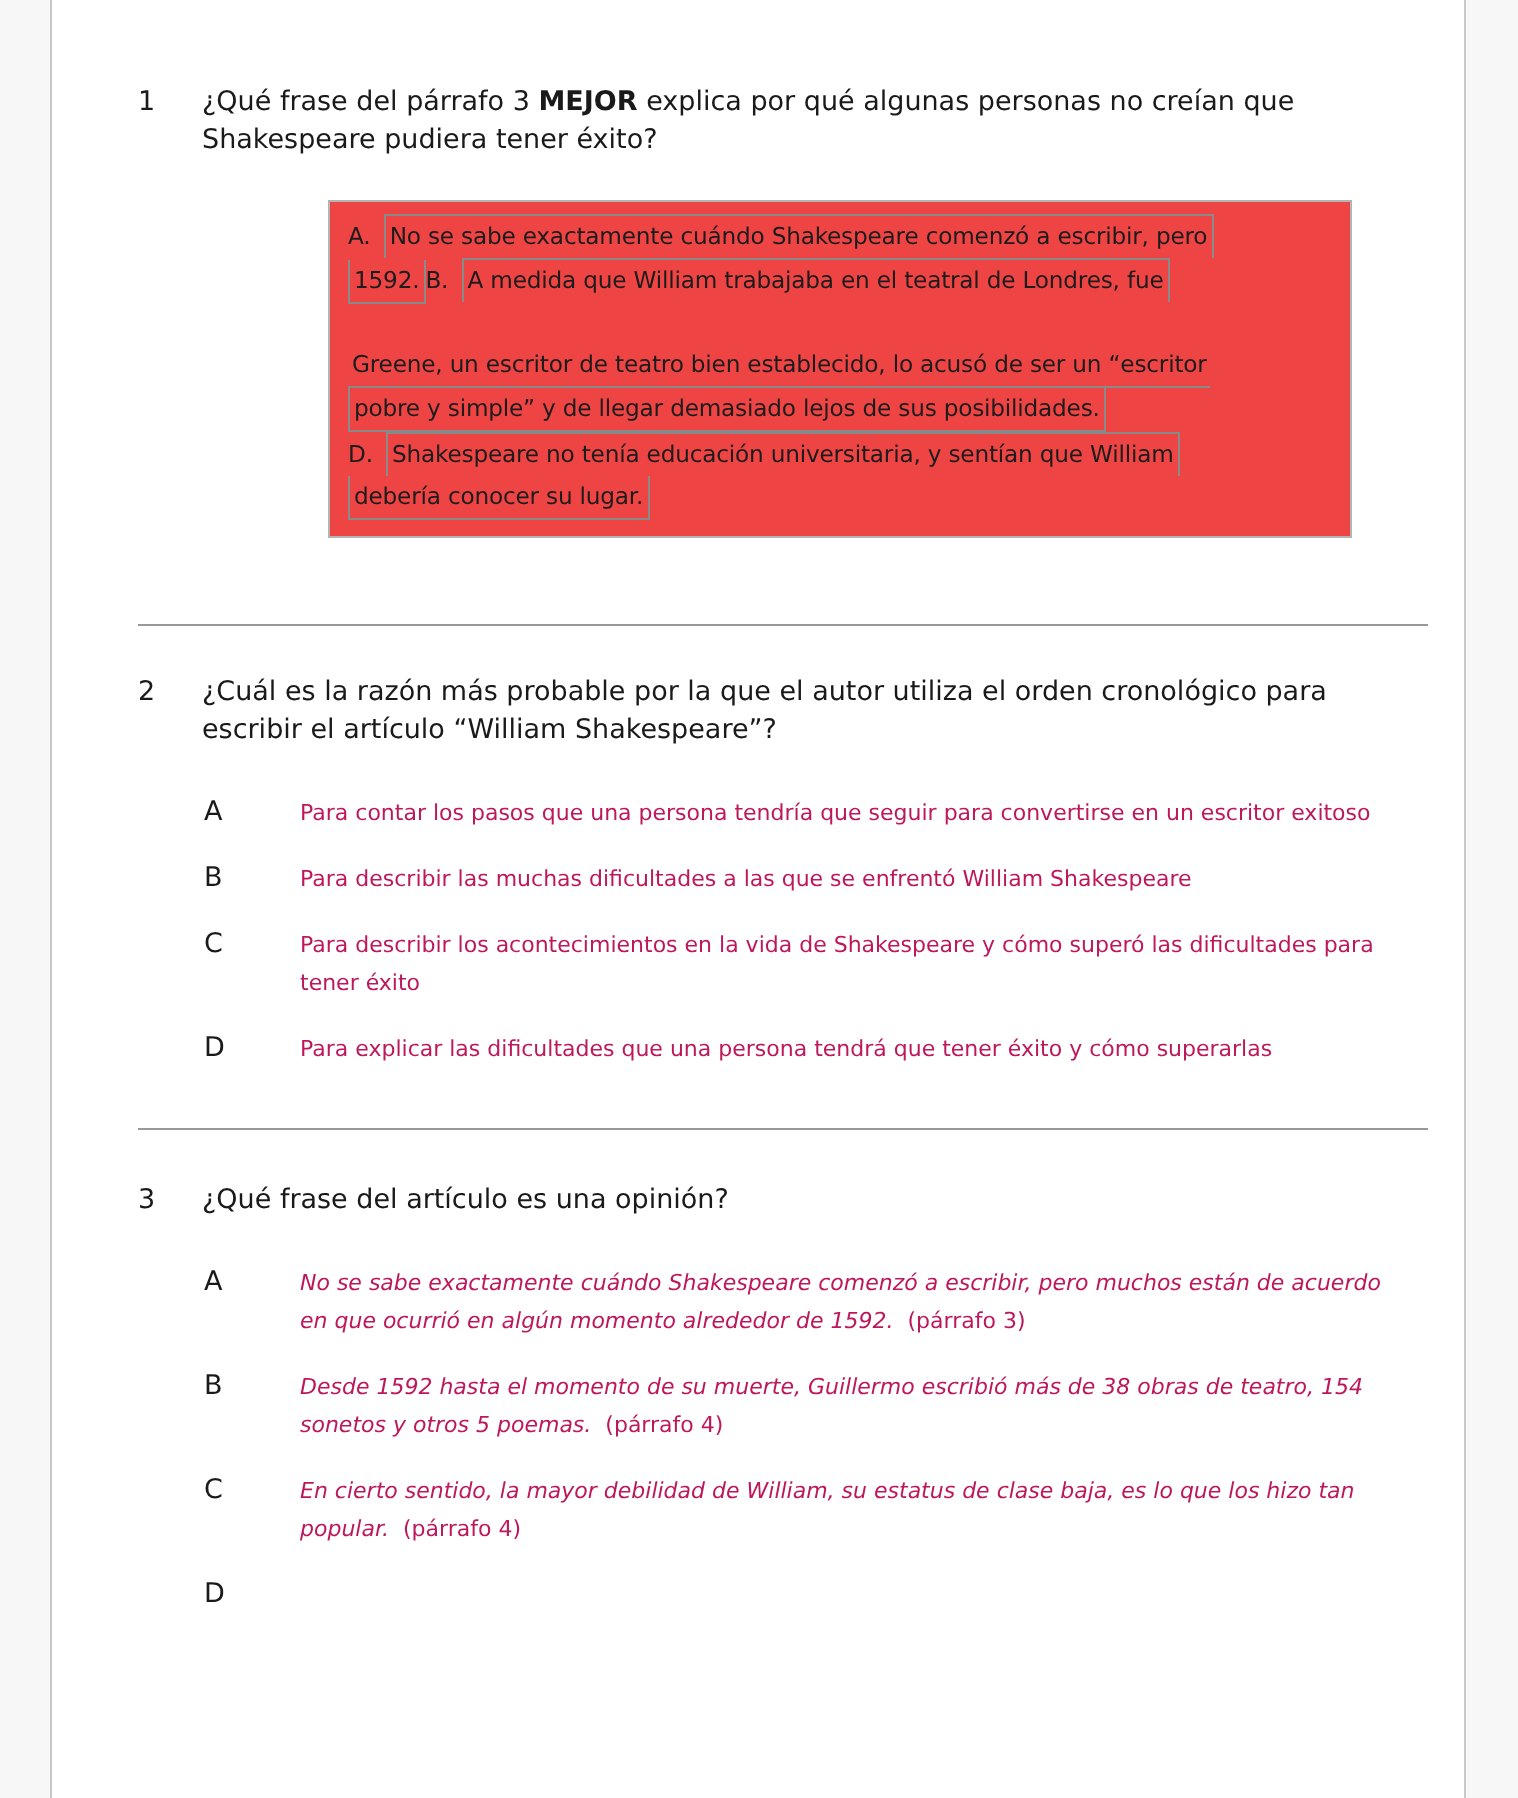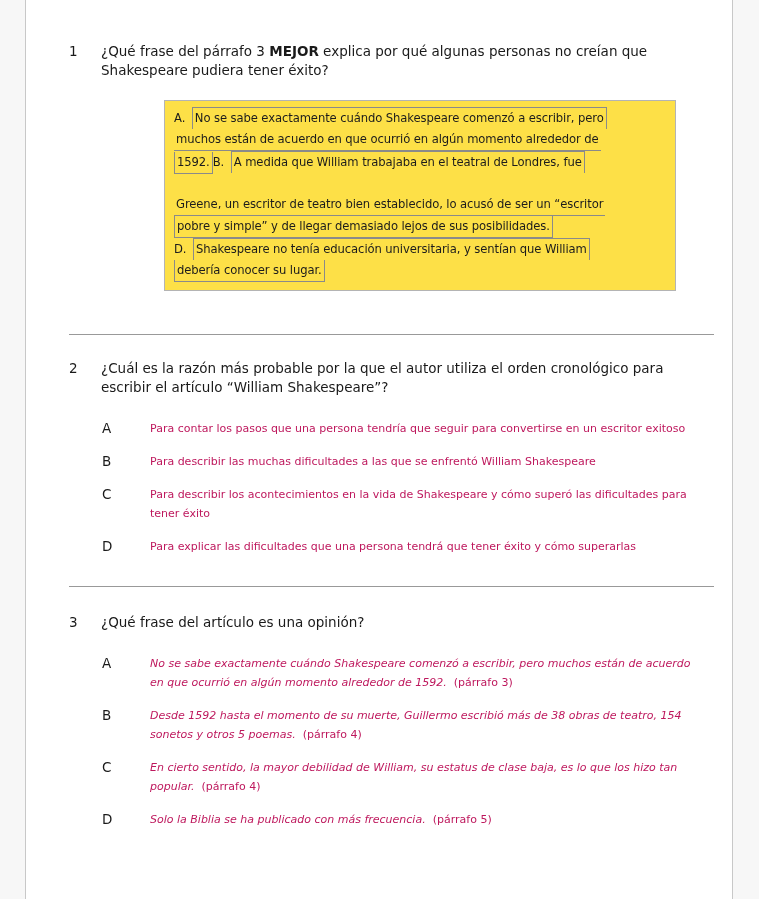--- a/index.html
+++ b/index.html
@@ -91,21 +91,21 @@
     margin: 0 18px 0 43px;
   }
 
   
   .boxed-region {
     margin: 20px 0 0 95px;
     width: 512px;
     border: 1px solid #b4b4b4;
     box-sizing: border-box;
     padding: 6px 9px 8px 9px;
-    background: #fde047;
+    background: #ef4444;
   }
   .boxed-line {
     font-family: "DejaVu Sans", sans-serif;
     font-size: 11.6px;
     line-height: 21px;
     color: #1c1c1c;
     white-space: nowrap;
     letter-spacing: -0.1px;
   }
   .boxed-line .lbl {
@@ -134,21 +134,20 @@
 
     <div class="question-block" style="padding-top:42px;">
       <div class="q-head">
         <div class="q-num">1</div>
         <div class="q-text"><span>¿Qué frase del párrafo 3 </span><b>MEJOR</b><span> explica por qué algunas personas no creían que Shakespeare pudiera tener éxito?</span></div>
       </div>
 
       <div class="boxed-region">
         <div class="boxed-line"><span class="lbl nb">A.</span> <span class="frag no-bottom">No se sabe exactamente cuándo Shakespeare comenzó a escribir, pero</span></div>
 
-        <div class="boxed-line"><span class="frag no-top no-bottom no-left no-right" style="border-bottom:1px solid #8a8a8a;">muchos están de acuerdo en que ocurrió en algún momento alrededor de</span></div>
 
         <div class="boxed-line"><span class="frag no-top">1592.</span><span class="lbl nb">B.</span> <span class="frag no-bottom">A medida que William trabajaba en el teatral de Londres, fue</span></div>
 
 
         <div class="boxed-line"><span class="frag no-top no-bottom no-left no-right" style="border-bottom:1px solid #8a8a8a;margin-top:20px;">Greene, un escritor de teatro bien establecido, lo acusó de ser un “escritor</span></div>
 
         <div class="boxed-line"><span class="frag no-top">pobre y simple” y de llegar demasiado lejos de sus posibilidades.</span></div>
 
         <div class="boxed-line"><span class="lbl nb">D.</span> <span class="frag no-bottom">Shakespeare no tenía educación universitaria, y sentían que William</span></div>
 
@@ -200,18 +199,17 @@
         <div class="opt-body italic"><span>Desde 1592 hasta el momento de su muerte, Guillermo escribió más de 38 obras de teatro, 154 sonetos y otros 5 poemas.</span><span class="plain">&nbsp; </span><span class="plain">(párrafo 4)</span></div>
       </div>
 
       <div class="opt">
         <div class="opt-letter">C</div>
         <div class="opt-body italic"><span>En cierto sentido, la mayor debilidad de William, su estatus de clase baja, es lo que los hizo tan popular.</span><span class="plain">&nbsp; </span><span class="plain">(párrafo 4)</span></div>
       </div>
 
       <div class="opt">
         <div class="opt-letter">D</div>
-        <div class="opt-body italic"><span>Solo la Biblia se ha publicado con más frecuencia.</span><span class="plain">&nbsp; </span><span class="plain">(párrafo 5)</span></div>
       </div>
     </div>
 
   </div>
 </div>
 
 </body></html>

